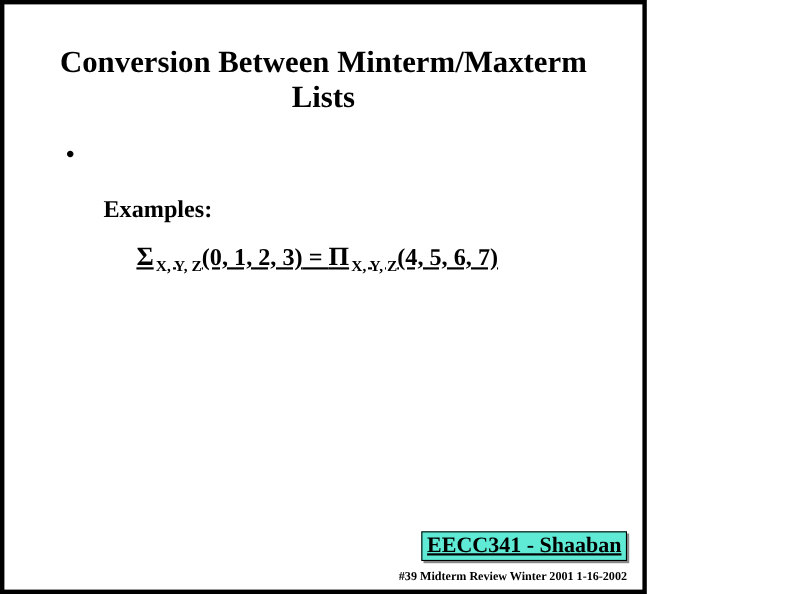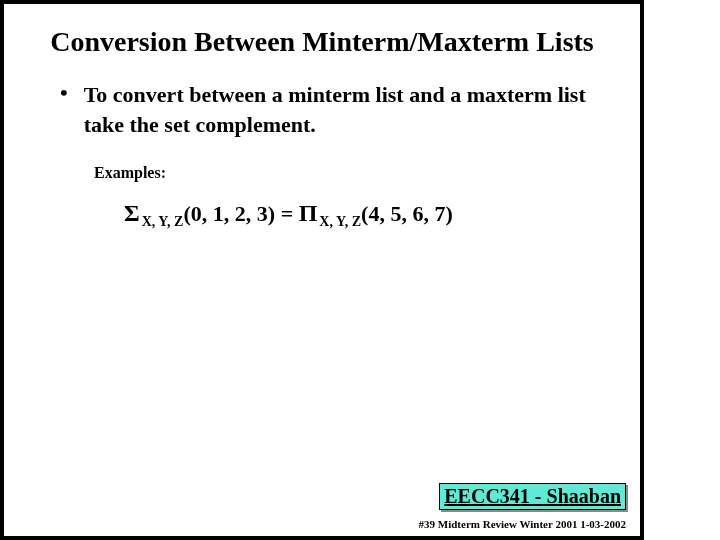--- a/index.html
+++ b/index.html
@@ -6,25 +6,25 @@
     margin: 0;
     padding: 0;
     width: 720px;
     height: 540px;
     background: #fff;
     font-family: "Times New Roman", Times, serif;
     color: #000;
   }
   .slide {
     box-sizing: border-box;
-    width: 644px;
+    width: 588px;
     height: 540px;
     border: 4px solid #000;
     position: relative;
-    padding: 14px 20px 20px 20px;
+    padding: 29px 20px 20px 20px;
   }
   .title {
     text-align: center;
     font-size: 28px;
     font-weight: bold;
     margin: 8px 0 22px 0;
   }
   .bullet-row {
     display: flex;
     align-items: flex-start;
@@ -35,31 +35,32 @@
   }
   .bullet-dot {
     margin-right: 16px;
     line-height: 26px;
   }
   .bullet-text {
     line-height: 30px;
     max-width: 560px;
   }
   .examples-label {
-    font-size: 16px;
+    font-size: 22px;
     font-weight: bold;
     margin-left: 70px;
     margin-bottom: 18px;
   }
   .example-line {
     font-size: 22px;
     font-weight: bold;
     margin-left: 100px;
     margin-bottom: 16px;
     white-space: nowrap;
+    text-decoration: underline;
   }
   .sym {
     font-family: "Times New Roman", Times, serif;
     font-size: 24px;
   }
   .sub {
     font-size: 14px;
     font-weight: bold;
     vertical-align: sub;
     margin-left: 2px;
@@ -86,27 +87,26 @@
 </style>
 </head>
 <body>
 
 <div class="slide">
 
   <div class="title">Conversion Between Minterm/Maxterm Lists</div>
 
   <div class="bullet-row">
     <div class="bullet-dot">•</div>
-    <div class="bullet-text">To convert between a minterm list and a maxterm list take the set complement.</div>
   </div>
 
   <div class="examples-label">Examples:</div>
 
   <div class="example-line">
     <span class="sym">Σ</span><span class="sub">X, Y, Z</span><span>(0, 1, 2, 3)</span><span> = </span><span class="sym">Π</span><span class="sub">X, Y, Z</span><span>(4, 5, 6, 7)</span>
   </div>
 
 
 
   <div class="footer-course">EECC341 - Shaaban</div>
-  <div class="footer-meta">#39  Midterm Review  Winter 2001  1-03-2002</div>
+  <div class="footer-meta">#39  Midterm Review  Winter 2001  1-16-2002</div>
 
 </div>
 
 </body></html>

